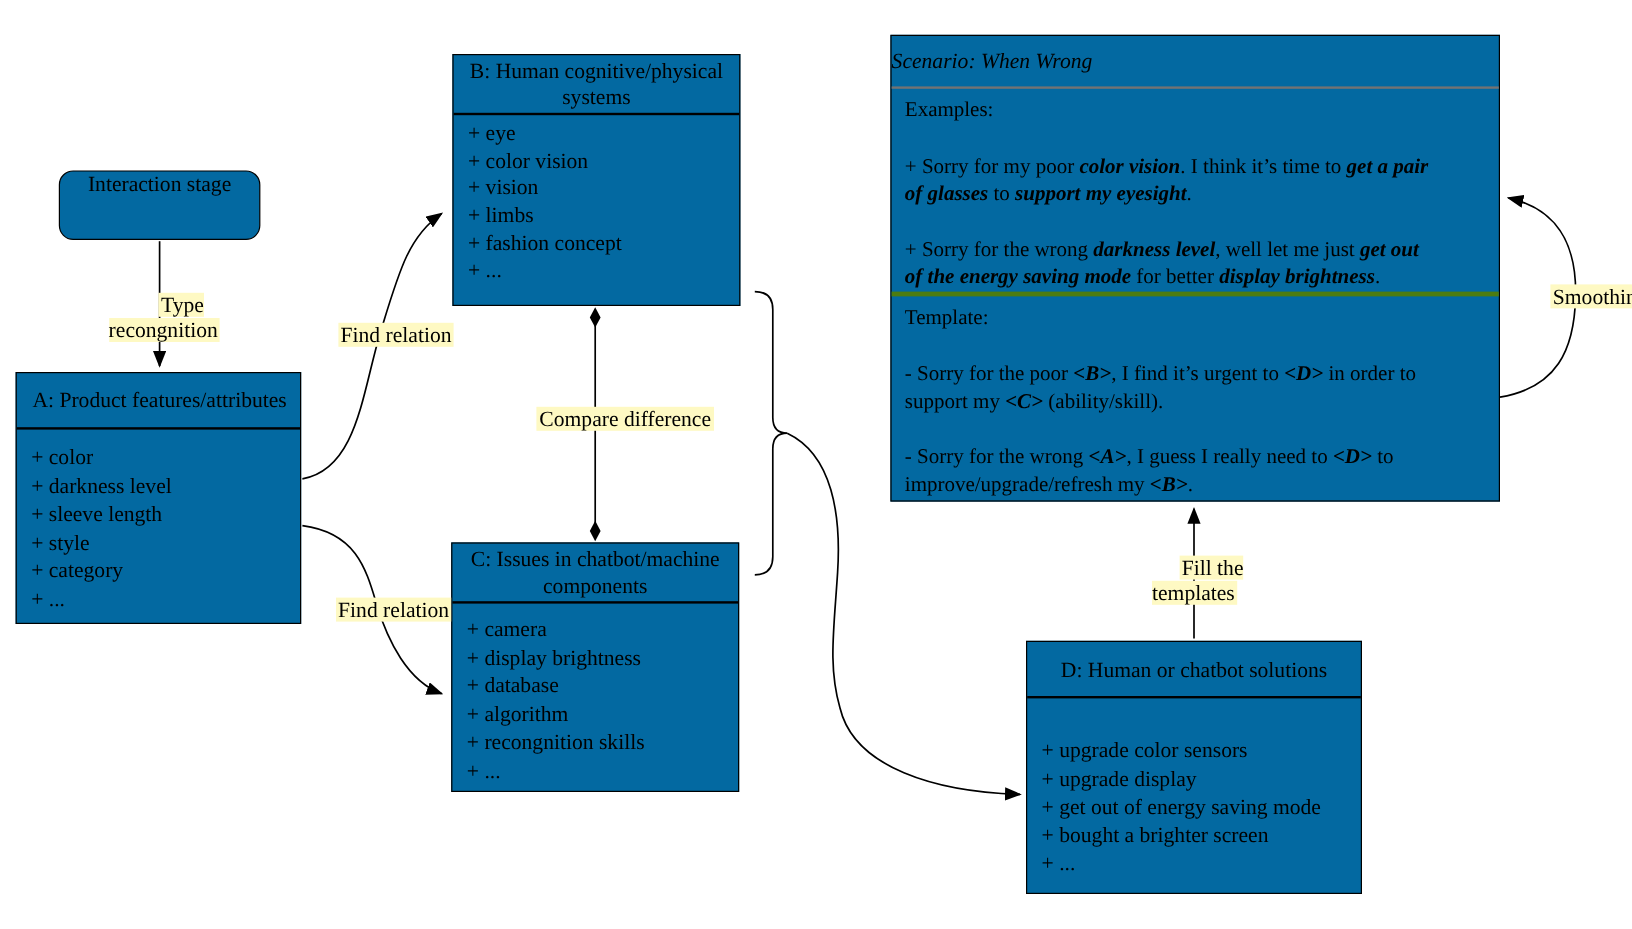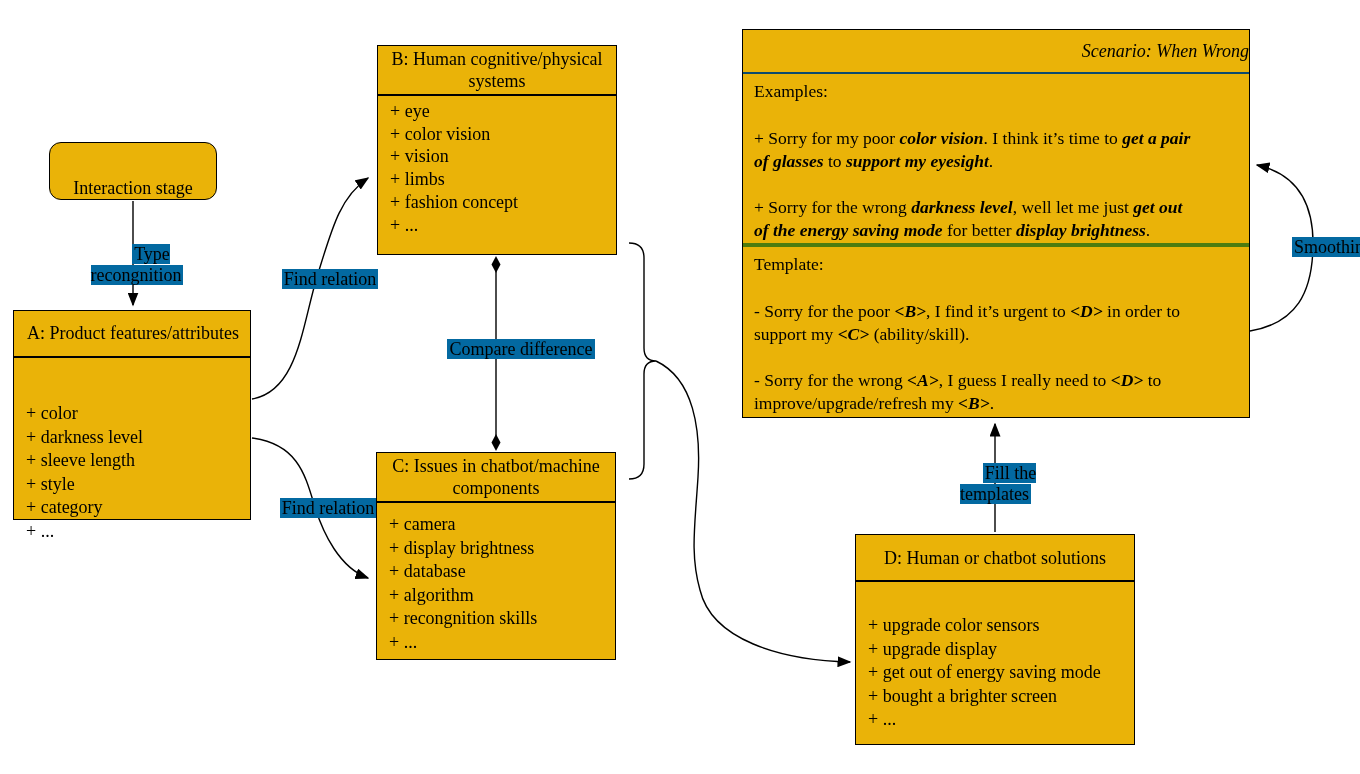--- a/index.html
+++ b/index.html
@@ -3,34 +3,34 @@
 <meta charset="utf-8">
 <style>
   html,body{margin:0;padding:0;background:#fff;}
   .stage{
     position:relative;width:1360px;height:774px;background:#ffffff;
     font-family:"Liberation Serif","DejaVu Serif",serif;color:#000;overflow:hidden;
   }
   .wires{position:absolute;left:0;top:0;width:1360px;height:774px;}
   .wires path{stroke:#000;stroke-width:1.4;fill:none;}
   .wires path.filled{fill:#000;stroke:none;}
-  .node{position:absolute;border:1.5px solid #000;background:#eab308;box-sizing:border-box;font-size:18px;}
-  .rounded{border-radius:12px;display:flex;align-items:flex-end;justify-content:center;}
+  .node{position:absolute;border:1.5px solid #000;background:#0369a1;box-sizing:border-box;font-size:18px;}
+  .rounded{border-radius:12px;display:flex;align-items:flex-start;justify-content:center;}
   .box-title{border-bottom:2px solid #000;text-align:center;line-height:22px;padding:2px 3px;box-sizing:border-box;}
   .box-title.tall{padding-top:12px;height:47px;}
   .box-title.left{text-align:center;padding:12px 3px 0 5px;height:47px;line-height:20px;}
   .box-items{line-height:23.5px;padding:0 4px 0 12px;white-space:pre;}
-  .scen-title{border-bottom:2px solid #0c4a6e;text-align:right;font-style:italic;padding-top:10px;height:44px;line-height:23px;box-sizing:border-box;}
+  .scen-title{border-bottom:2px solid #737373;text-align:left;font-style:italic;padding-top:10px;height:44px;line-height:23px;box-sizing:border-box;}
   .scen-section{padding:6px 8px 0 11px;font-size:17.5px;line-height:23px;box-sizing:border-box;}
   .scen-section.first{border-bottom:4px solid #4d7c0f;height:173px;}
   .rich{margin:24px 0 0 0;}
   .rich.second{margin-top:23px;}
   .bi{font-weight:bold;font-style:italic;}
   .edge-label{position:absolute;text-align:center;font-size:18px;line-height:21px;}
-  .edge-label span{background:#0369a1;padding:0 2px;margin-left:28px;}
+  .edge-label span{background:#fef9c3;padding:0 2px;margin-left:28px;}
 </style>
 </head>
 <body>
 
 <div class="stage">
 
   <svg class="wires" viewBox="0 0 1360 774">
     <defs>
       <marker id="arr" viewBox="0 0 14 11" refX="12.5" refY="5.5" markerWidth="14" markerHeight="11" orient="auto" markerUnits="userSpaceOnUse">
           <path d="M0,0 L14,5.5 L0,11 Z" style="fill:#000;stroke:none;"></path>
@@ -47,21 +47,21 @@
     <path d="M995,532 L995,424" marker-end="url(#arr)"></path>
     <path d="M1250,331 C1297,323 1312,292 1313,247 C1314,202 1297,174 1257,165" marker-end="url(#arr)"></path>
   </svg>
 
   <div class="node rounded" style="left:49px;top:142px;width:168px;height:58px;">
     <span>Interaction stage</span>
   </div>
 
   <div class="node" style="left:13px;top:310px;width:238px;height:210px;">
     <div class="box-title left">A: Product features/attributes</div>
-    <div class="box-items" style="padding-top:12px;margin-top:32px;"><div>+ color</div><div>+ darkness level</div><div>+ sleeve length</div><div>+ style</div><div>+ category</div><div>+ ...</div></div>
+    <div class="box-items" style="padding-top:12px;"><div>+ color</div><div>+ darkness level</div><div>+ sleeve length</div><div>+ style</div><div>+ category</div><div>+ ...</div></div>
   </div>
 
   <div class="node" style="left:377px;top:45px;width:240px;height:210px;">
     <div class="box-title">B: Human cognitive/physical systems</div>
     <div class="box-items" style="padding-top:4px;line-height:22.7px;"><div>+ eye</div><div>+ color vision</div><div>+ vision</div><div>+ limbs</div><div>+ fashion concept</div><div>+ ...</div></div>
   </div>
 
   <div class="node" style="left:376px;top:452px;width:240px;height:208px;">
     <div class="box-title">C: Issues in chatbot/machine components</div>
     <div class="box-items" style="padding-top:10px;"><div>+ camera</div><div>+ display brightness</div><div>+ database</div><div>+ algorithm</div><div>+ recongnition skills</div><div>+ ...</div></div>

